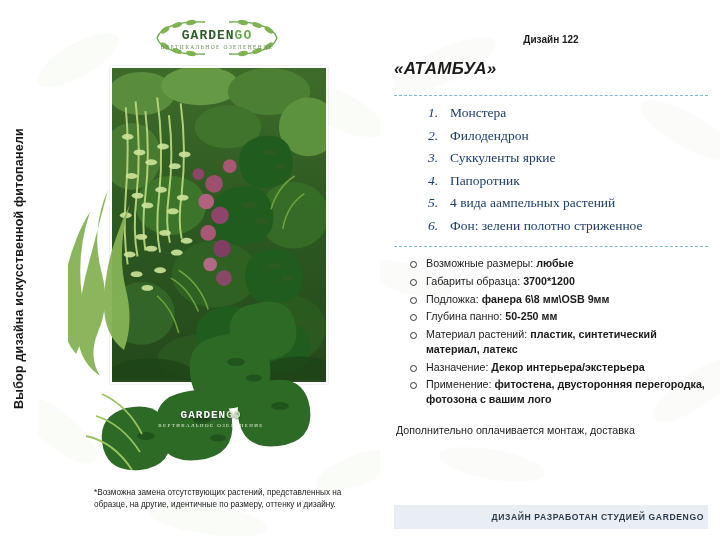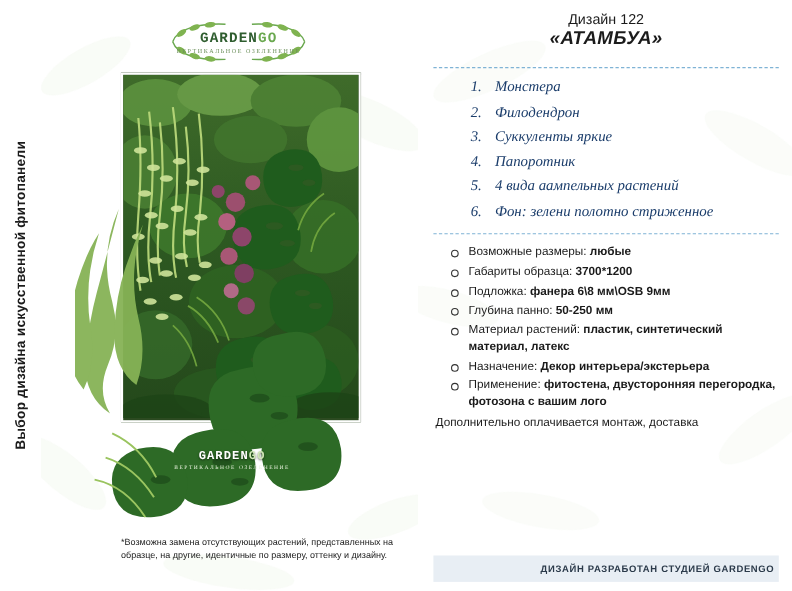--- a/index.html
+++ b/index.html
@@ -129,21 +129,21 @@
     bottom: 56px;
     text-align: center;
     z-index: 6;
   }
   .photo-logo .logo-text { color: #ffffff; font-size: 11px; text-shadow: 0 1px 2px rgba(0,0,0,.6); }
   .photo-logo .logo-text .go { color: #cfe6b6; }
   .photo-logo .logo-sub { color: #e8f2dd; font-size: 5px; }
 
   .footnote {
     position: absolute;
-    left: 72px;
+    left: 56px;
     bottom: 26px;
     width: 250px;
     font-size: 8.2px;
     line-height: 1.45;
     color: #1b1b1b;
   }
 
   
   .right-panel {
     position: relative;
@@ -157,50 +157,50 @@
   .right-leaf {
     position: absolute;
     inset: 0;
     opacity: 0.10;
     pointer-events: none;
   }
   .r-content { position: relative; z-index: 2; display: flex; flex-direction: column; height: 100%; }
 
   .design-title {
     text-align: center;
-    font-size: 13px;
-    font-weight: normal;
+    font-size: 10px;
+    font-weight: bold;
     color: #1b1b1b;
-    margin-top: 0;
+    margin-top: 24px;
   }
   .design-name {
-    text-align: center;
+    text-align: left;
     font-size: 17px;
     font-weight: bold;
     font-style: italic;
     color: #1b1b1b;
+    margin-top: 14px;
     letter-spacing: 0.3px;
   }
 
   .divider {
     border-top: 1px dashed #7fb3d5;
     margin: 16px 0 0 0;
   }
 
   .plant-list {
     list-style: none;
     margin: 10px 0 0 0;
     padding: 0 0 0 20px;
     counter-reset: plant;
   }
   .plant-list li {
     counter-increment: plant;
     position: relative;
     font-family: "Liberation Serif", serif;
-    font-style: italic;
     font-size: 13.5px;
     color: #1b3d6b;
     line-height: 1.0;
     padding: 0 0 9px 36px;
   }
   .plant-list li::before {
     content: counter(plant) ".";
     position: absolute;
     left: 0;
     top: 0;
@@ -210,21 +210,21 @@
     font-style: italic;
   }
 
   .divider2 {
     border-top: 1px dashed #7fb3d5;
     margin: 5px 0 0 0;
   }
 
   .spec-list {
     list-style: none;
-    margin: 9px 0 0 0;
+    margin: 9px 0 12px 0;
     padding: 0 0 0 14px;
   }
   .spec-list li {
     position: relative;
     font-size: 10.7px;
     color: #1b1b1b;
     line-height: 1.38;
     padding-left: 18px;
     margin-bottom: 3px;
   }

